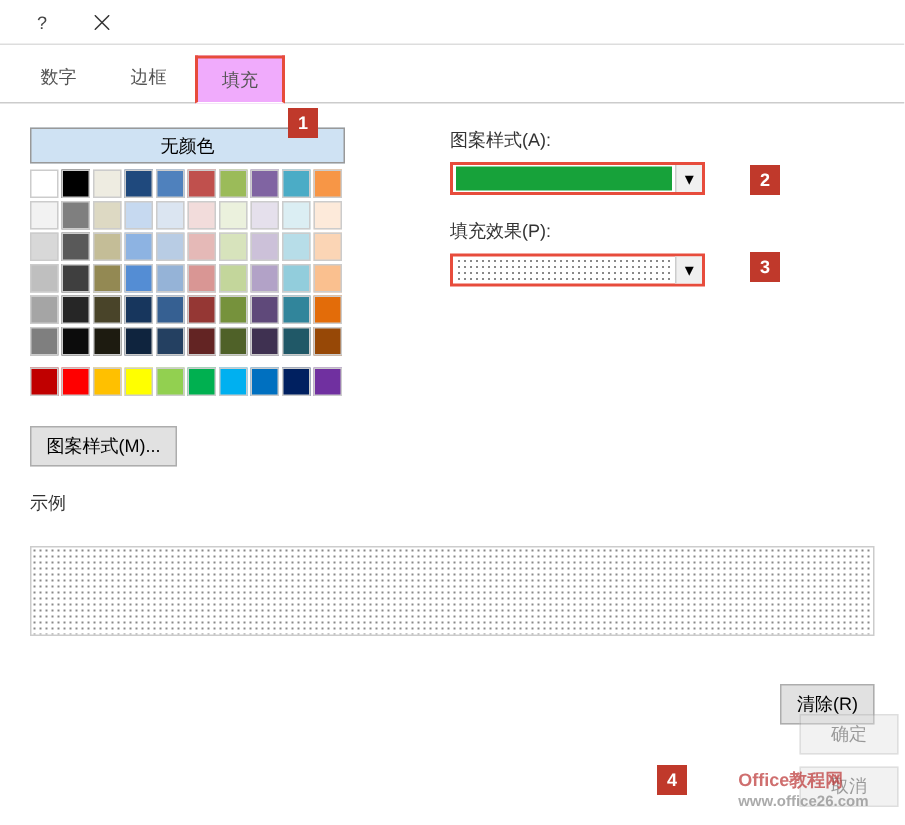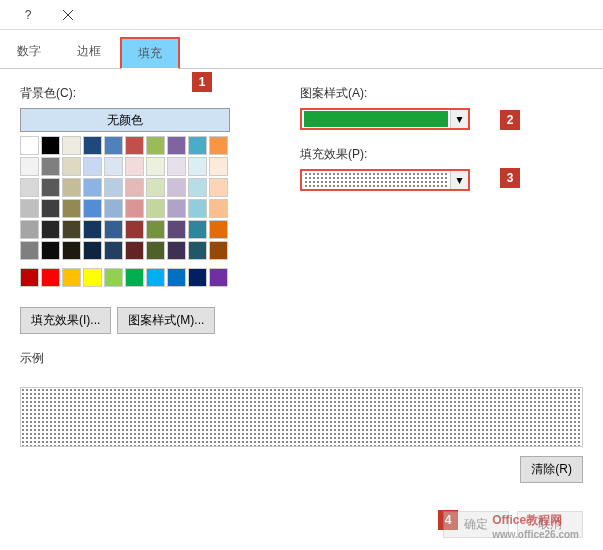--- a/index.html
+++ b/index.html
@@ -1,22 +1,22 @@
 <!DOCTYPE html>
 <html><head>
 <meta charset="utf-8">
 <style>
   * { box-sizing: border-box; font-family: "Microsoft YaHei", sans-serif; font-size: 12px; }
   body { margin: 0; background: #fff; width: 603px; height: 550px; position: relative; }
   .titlebar { height: 30px; display: flex; align-items: center; padding: 0 8px; border-bottom: 1px solid #ddd; }
   .titlebar .title { flex: 1; color: #444; }
   .titlebar .btn { width: 40px; height: 30px; display: flex; align-items: center; justify-content: center; color: #444; }
-  .tabs { display: flex; padding: 6px 10px 0 0; border-bottom: 1px solid #ccc; }
+  .tabs { display: flex; padding: 6px 10px 0 10px; border-bottom: 1px solid #ccc; }
   .tab { padding: 6px 16px; color: #555; border: 1px solid transparent; border-bottom: none; margin-right: 2px; cursor: pointer; }
-  .tab.active { border-color: #e74c3c #e74c3c transparent #e74c3c; border-width: 2px; border-style: solid; border-bottom: 1px solid #fff; background: #7dd3fc; position: relative; top: 1px; }
+  .tab.active { border-color: #e74c3c #e74c3c transparent #e74c3c; border-width: 2px; border-style: solid; border-bottom: 1px solid #fff; background: #f0abfc; position: relative; top: 1px; }
   .callout { display: inline-flex; width: 20px; height: 20px; background: #c0392b; color: #fff; align-items: center; justify-content: center; font-weight: bold; position: absolute; }
   .co1 { top: 72px; left: 192px; }
   .co2 { top: 110px; left: 500px; }
   .co3 { top: 168px; left: 500px; }
   .co4 { top: 510px; left: 438px; }
   .content { padding: 16px 20px; display: flex; gap: 60px; }
   .left { width: 220px; }
   .right { flex: 1; }
   .label { color: #333; margin-bottom: 6px; }
   .nocolor { width: 210px; height: 24px; background: #cfe2f3; border: 1px solid #999; text-align: center; line-height: 22px; margin-bottom: 4px; }
@@ -26,21 +26,21 @@
   .btn-std { padding: 4px 10px; border: 1px solid #adadad; background: #e1e1e1; cursor: pointer; }
   .btn-row { display: flex; gap: 6px; margin-top: 20px; }
   .combo { width: 170px; height: 22px; border: 2px solid #e74c3c; display: flex; align-items: center; background: #fff; }
   .combo .swatch-val { flex: 1; height: 16px; margin: 0 2px; }
   .combo .arrow { width: 18px; height: 100%; display: flex; align-items: center; justify-content: center; border-left: 1px solid #ccc; background: #f0f0f0; }
   .pattern-val { flex: 1; height: 16px; margin: 0 2px; background-image: radial-gradient(#888 1px, transparent 1px); background-size: 4px 4px; }
   .sample-area { margin: 0 20px; }
   .fieldset-label { color: #333; margin-bottom: 20px; }
   .sample { height: 60px; border: 1px solid #ccc; background-image: radial-gradient(#888 1px, transparent 1px); background-size: 4px 4px; }
   .bottom { position: absolute; right: 20px; top: 456px; }
-  .footer { position: absolute; bottom: 12px; right: 20px; display: flex; gap: 8px; align-items: center; }
+  .footer { position: absolute; bottom: 12px; right: 4px; display: flex; gap: 8px; align-items: center; flex-direction: column; }
   .footer .btn-std { padding: 4px 20px; opacity: 0.4; }
   .watermark { position: absolute; bottom: 10px; right: 24px; color: #b33; font-weight: bold; font-size: 14px; opacity: 0.7; pointer-events: none; }
   .watermark .sub { font-size: 10px; color: #888; display: block; }
 </style>
 </head>
 <body>
 
 <div class="titlebar">
   <div class="btn">?</div>
   <div class="btn">
@@ -57,21 +57,20 @@
   <div class="tab active">填充</div>
 </div>
 
 <div class="callout co1">1</div>
 <div class="callout co2">2</div>
 <div class="callout co3">3</div>
 <div class="callout co4">4</div>
 
 <div class="content">
   <div class="left">
-    <div class="label">背景色(C):</div>
     <div class="nocolor">无颜色</div>
     <div class="swatch-grid" id="theme-swatches">
         <div class="swatch" style="background: rgb(255, 255, 255);"></div>
         <div class="swatch" style="background: rgb(0, 0, 0);"></div>
         <div class="swatch" style="background: rgb(238, 236, 225);"></div>
         <div class="swatch" style="background: rgb(31, 73, 125);"></div>
         <div class="swatch" style="background: rgb(79, 129, 189);"></div>
         <div class="swatch" style="background: rgb(192, 80, 77);"></div>
         <div class="swatch" style="background: rgb(155, 187, 89);"></div>
         <div class="swatch" style="background: rgb(128, 100, 162);"></div>
@@ -134,21 +133,20 @@
         <div class="swatch" style="background: rgb(255, 192, 0);"></div>
         <div class="swatch" style="background: rgb(255, 255, 0);"></div>
         <div class="swatch" style="background: rgb(146, 208, 80);"></div>
         <div class="swatch" style="background: rgb(0, 176, 80);"></div>
         <div class="swatch" style="background: rgb(0, 176, 240);"></div>
         <div class="swatch" style="background: rgb(0, 112, 192);"></div>
         <div class="swatch" style="background: rgb(0, 32, 96);"></div>
         <div class="swatch" style="background: rgb(112, 48, 160);"></div>
       </div>
     <div class="btn-row">
-      <button class="btn-std">填充效果(I)...</button>
       <button class="btn-std">图案样式(M)...</button>
     </div>
   </div>
   <div class="right">
     <div class="label">图案样式(A):</div>
     <div class="combo">
       <div class="swatch-val" id="pattern-color-val" style="background: rgb(23, 162, 58);"></div>
       <div class="arrow">▾</div>
     </div>
     <div class="label" style="margin-top:16px">填充效果(P):</div>

